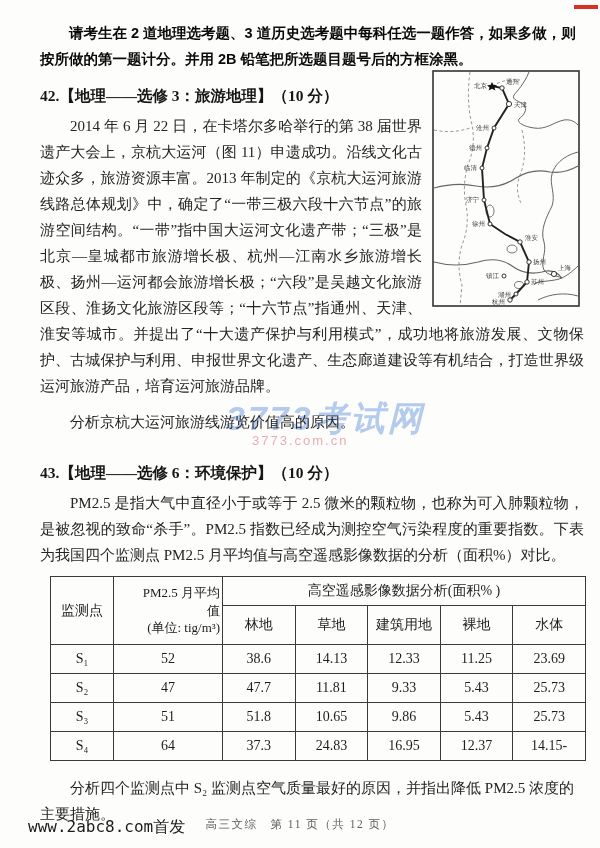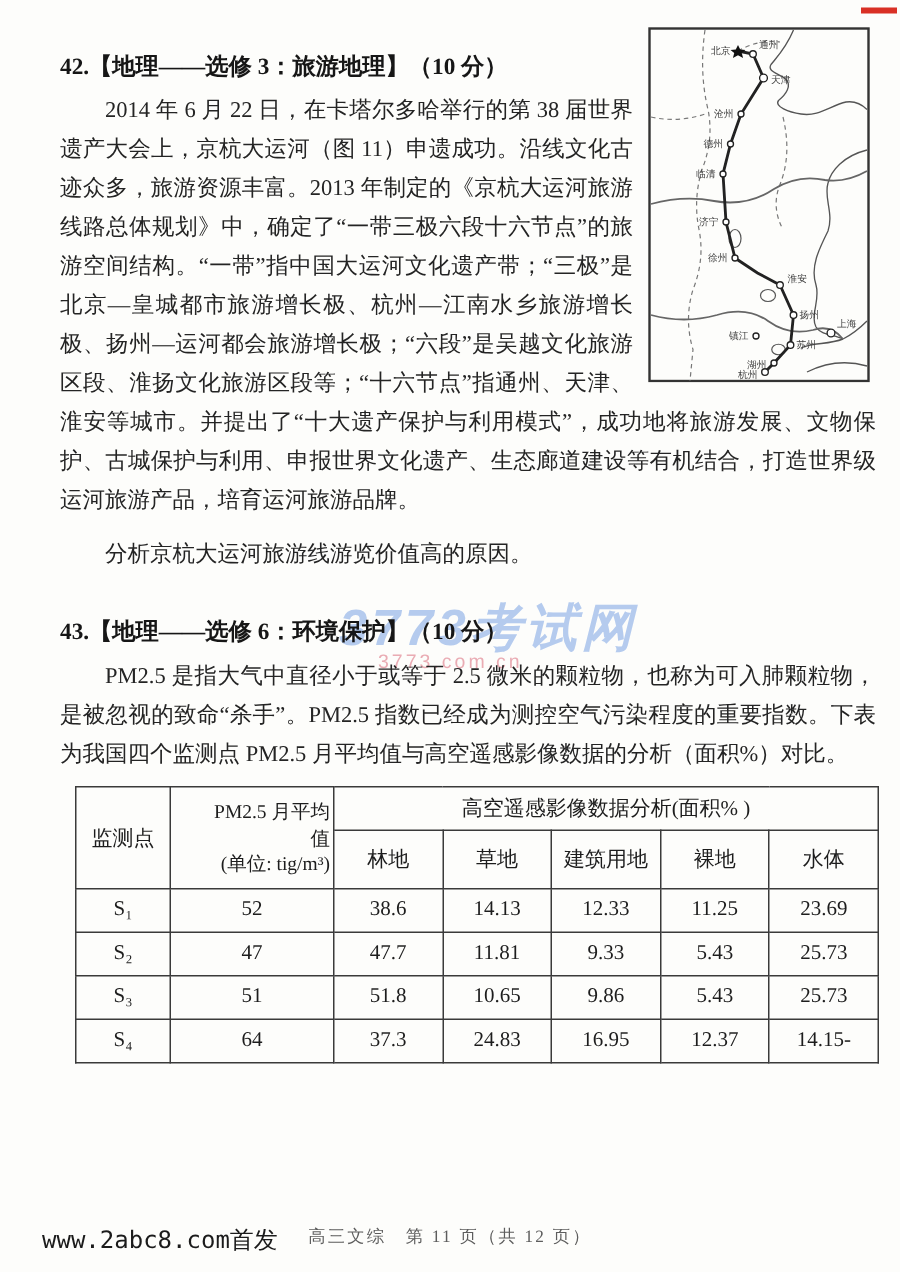--- a/index.html
+++ b/index.html
@@ -42,20 +42,21 @@
 <body>
 
 <div class="page">
 
   <div class="red-dash"></div>
   <div class="wm-title">3773考试网</div>
   <div class="wm-sub">3773.com.cn</div>
 
   <div class="content">
 
+    <p class="instructions">请考生在 2 道地理选考题、3 道历史选考题中每科任选一题作答，如果多做，则按所做的第一题计分。并用 2B 铅笔把所选题目题号后的方框涂黑。</p>
 
     <div class="section">
       <div class="figure-float">
         <svg width="148" height="237" viewBox="0 0 148 237">
           <rect x="1" y="1" width="146" height="235" fill="#fdfdfb" stroke="#333" stroke-width="1.6"></rect>
 
           <g stroke="#555" stroke-width="0.9" fill="none">
             <path d="M97,2 C92,14 86,20 82,25 C79,30 88,31 92,35 C96,39 92,45 87,49 C84,53 94,57 102,58 C114,60 122,52 132,50 C139,49 143,52 146,55"></path>
             <path d="M146,82 C130,86 122,96 120,104 C117,114 124,124 120,136 C114,148 108,160 112,172 C115,182 108,192 112,200 C116,206 124,205 130,208"></path>
             <path d="M146,196 C140,202 134,206 130,208"></path>
@@ -182,20 +183,21 @@
           <td>64</td>
           <td>37.3</td>
           <td>24.83</td>
           <td>16.95</td>
           <td>12.37</td>
           <td>14.15-</td>
         </tr>
       </tbody>
         </table>
 
+      <p class="task-p" style="margin-top:14px">分析四个监测点中 S₂ 监测点空气质量最好的原因，并指出降低 PM2.5 浓度的主要措施。</p>
     </div>
 
     <div class="section q44">
       
       
       
     </div>
 
   </div>
 

